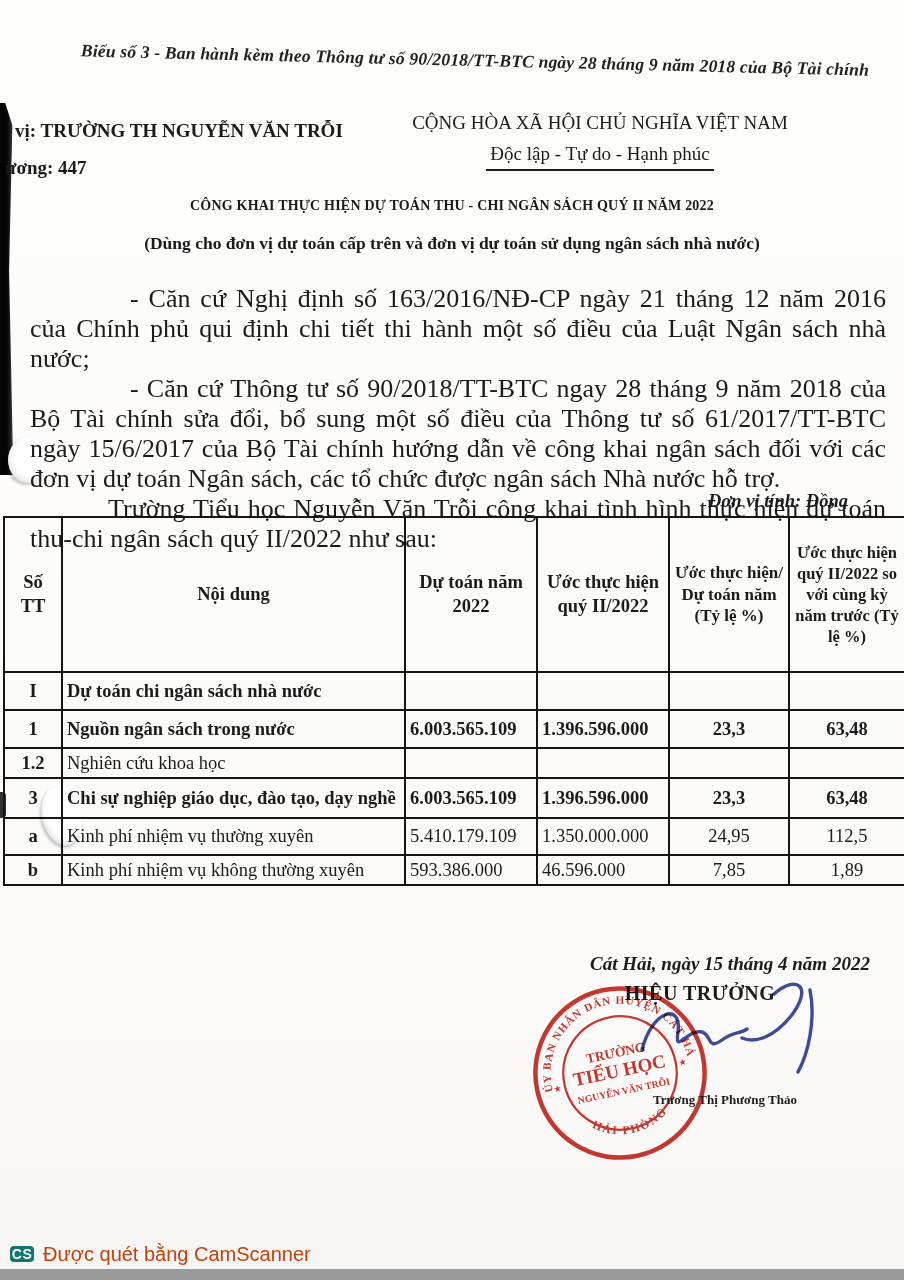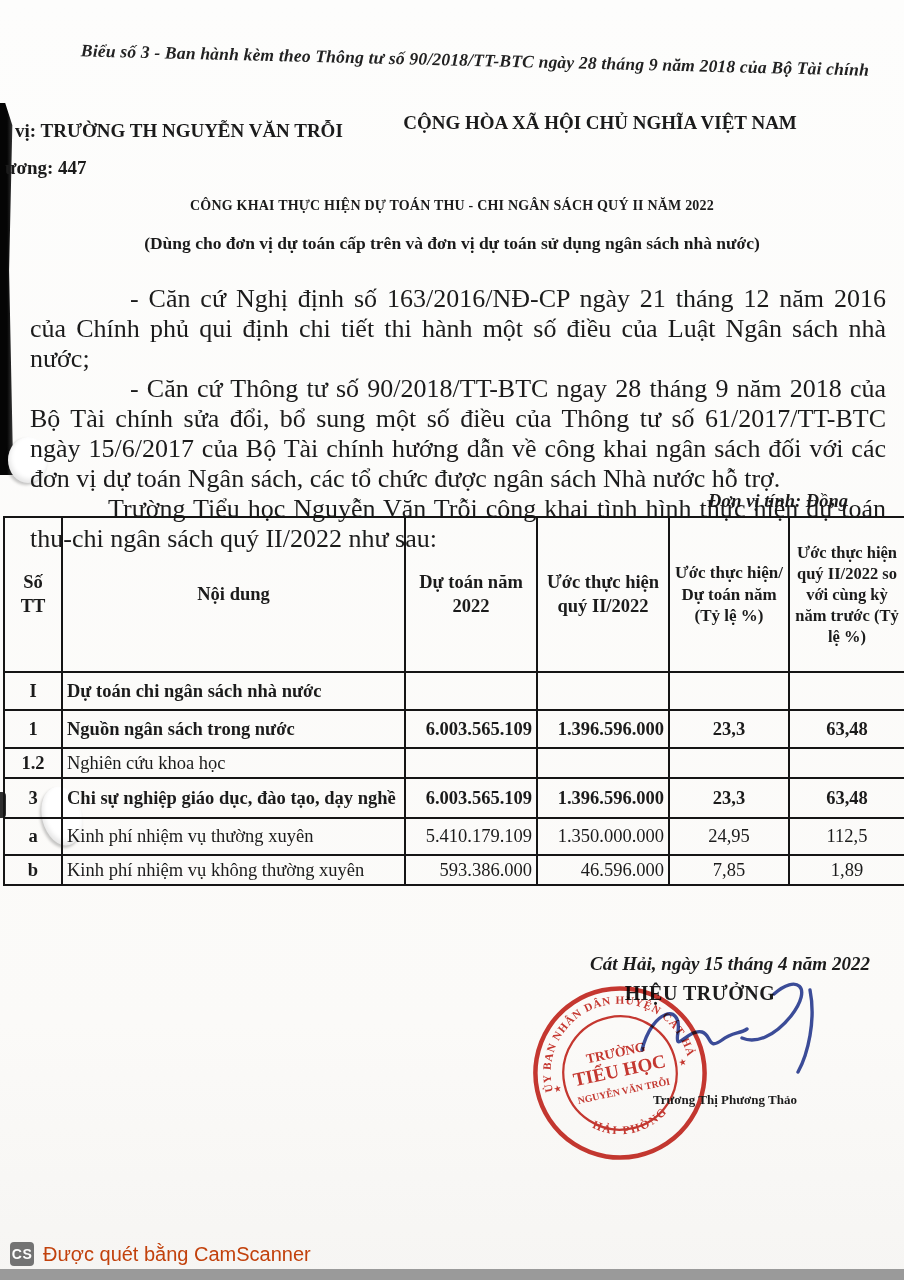--- a/index.html
+++ b/index.html
@@ -12,21 +12,21 @@
   .abs{position:absolute;}
 
   
   .meta-line{
     left:70px;top:50px;width:810px;text-align:center;
     font-style:italic;font-weight:bold;font-size:17.5px;
     transform:rotate(1.4deg);letter-spacing:.2px;color:#222;
   }
   .unit-block{left:5px;top:112px;font-weight:bold;font-size:19px;line-height:37px;}
   .unit-block .l1{padding-left:10px;}
-  .motto-block{left:390px;top:112px;width:420px;text-align:center;font-weight:bold;}
+  .motto-block{left:390px;top:112px;width:420px;text-align:center;font-weight:normal;}
   .motto-l1{font-size:19px;}
   .motto-l2{font-size:19px;margin-top:9px;display:inline-block;
     border-bottom:2px solid #1b1b1b;padding:0 4px 4px 4px;}
 
   .doc-title{left:20px;top:198px;width:864px;text-align:center;
     font-weight:bold;font-size:14px;letter-spacing:.2px;}
   .doc-subtitle{left:20px;top:233px;width:864px;text-align:center;
     font-weight:bold;font-size:17.5px;}
 
   
@@ -41,21 +41,21 @@
   
   table.main{position:absolute;left:3px;top:516px;border-collapse:collapse;
     table-layout:fixed;width:901px;}
   table.main th,table.main td{border:2px solid #151515;overflow:hidden;
     font-size:18.5px;padding:1px 4px;vertical-align:middle;}
   table.main th{font-weight:bold;text-align:center;line-height:1.28;}
   table.main th.small{font-size:17px;}
   table.main th.smaller{font-size:16.5px;}
   td.c-stt{text-align:center;font-weight:bold;}
   td.c-noidung{text-align:left;padding-left:7px;}
-  td.c-num{text-align:right;padding-right:6px;}
+  td.c-num{text-align:left;padding-right:6px;}
   td.c-pct{text-align:center;}
   tr.bold td{font-weight:bold;}
 
   
   .place-date{left:575px;top:953px;width:310px;text-align:center;
     font-style:italic;font-weight:bold;font-size:19px;}
   .role{left:578px;top:982px;width:244px;text-align:center;
     font-weight:bold;font-size:20px;letter-spacing:.5px;}
   .sign-name{left:593px;top:1092px;width:264px;text-align:center;
     font-weight:bold;font-size:13px;}
@@ -71,21 +71,21 @@
   .edge-nub{left:0;top:792px;width:6px;height:26px;background:#2f2f2f;
     border-radius:0 4px 4px 0;}
   .curl{background:#fff;border-radius:50%;
     box-shadow:-2px 2px 3px rgba(0,0,0,.22), inset 2px -3px 5px rgba(0,0,0,.10);}
   .curl1{left:8px;top:437px;width:40px;height:46px;}
   .curl2{left:42px;top:786px;width:40px;height:60px;transform:rotate(-14deg);}
 
   
   .cam{left:10px;top:1241px;height:26px;display:flex;align-items:center;gap:9px;
     font-family:"Liberation Sans","DejaVu Sans",sans-serif;}
-  .cam-badge{width:24px;height:24px;background:#737373;border-radius:4px;
+  .cam-badge{width:24px;height:16px;background:#0f766e;border-radius:4px;
     color:#fff;font-weight:bold;font-size:14px;display:flex;
     align-items:center;justify-content:center;letter-spacing:.5px;}
   .cam-text{color:#c2410c;font-size:20px;}
   .bottom-bar{left:0;top:1269px;width:904px;height:11px;background:#9a9a9a;}
 </style>
 </head>
 <body>
 
 <div class="abs edge-strip"></div>
 <div class="abs edge-nub"></div>
@@ -94,20 +94,21 @@
 
 <div class="abs meta-line">Biểu số 3 - Ban hành kèm theo Thông tư số 90/2018/TT-BTC ngày 28 tháng 9 năm 2018 của Bộ Tài chính</div>
 
 <div class="abs unit-block">
   <div class="l1">vị: TRƯỜNG TH NGUYỄN VĂN TRỖI</div>
   <div>ương: 447</div>
 </div>
 
 <div class="abs motto-block">
   <div class="motto-l1">CỘNG HÒA XÃ HỘI CHỦ NGHĨA VIỆT NAM</div>
+  <div class="motto-l2">Độc lập - Tự do - Hạnh phúc</div>
 </div>
 
 <div class="abs doc-title">CÔNG KHAI THỰC HIỆN DỰ TOÁN THU - CHI NGÂN SÁCH QUÝ II NĂM 2022</div>
 <div class="abs doc-subtitle">(Dùng cho đơn vị dự toán cấp trên và đơn vị dự toán sử dụng ngân sách nhà nước)</div>
 
 <div class="abs paras">
     <p>- Căn cứ Nghị định số 163/2016/NĐ-CP ngày 21 tháng 12 năm 2016 của Chính phủ qui định chi tiết thi hành  một số điều của Luật Ngân sách nhà nước;</p>
     <p>- Căn cứ Thông tư số 90/2018/TT-BTC ngay 28 tháng 9 năm 2018 của Bộ Tài chính sửa đổi, bổ sung một số điều của Thông tư số 61/2017/TT-BTC ngày 15/6/2017 của Bộ Tài chính hướng dẫn về công khai ngân sách đối với các đơn vị dự toán Ngân sách, các tổ chức được ngân sách Nhà nước hỗ trợ.</p>
     <p>Trường Tiểu học Nguyễn Văn Trỗi công khai tình hình thực hiện dự toán thu-chi ngân sách quý II/2022 như sau:</p>
   </div>

